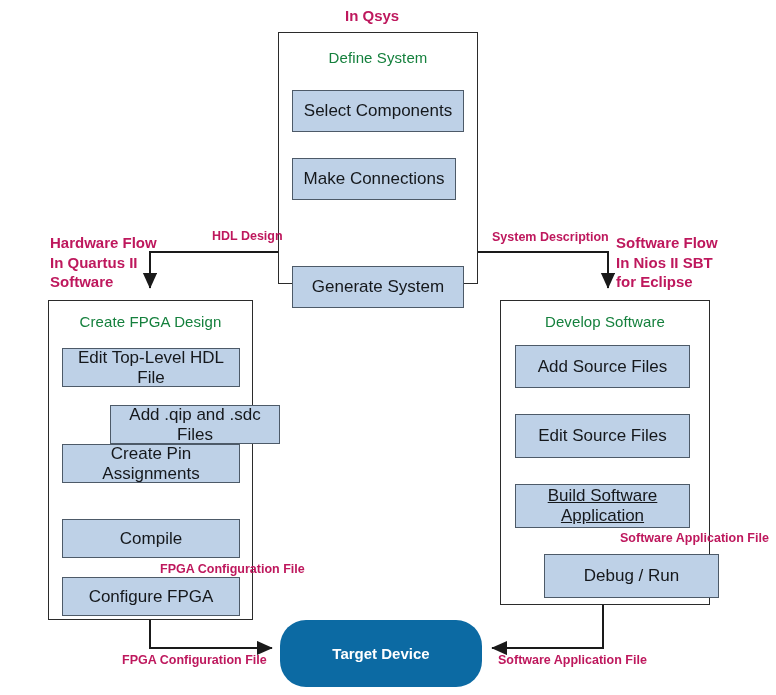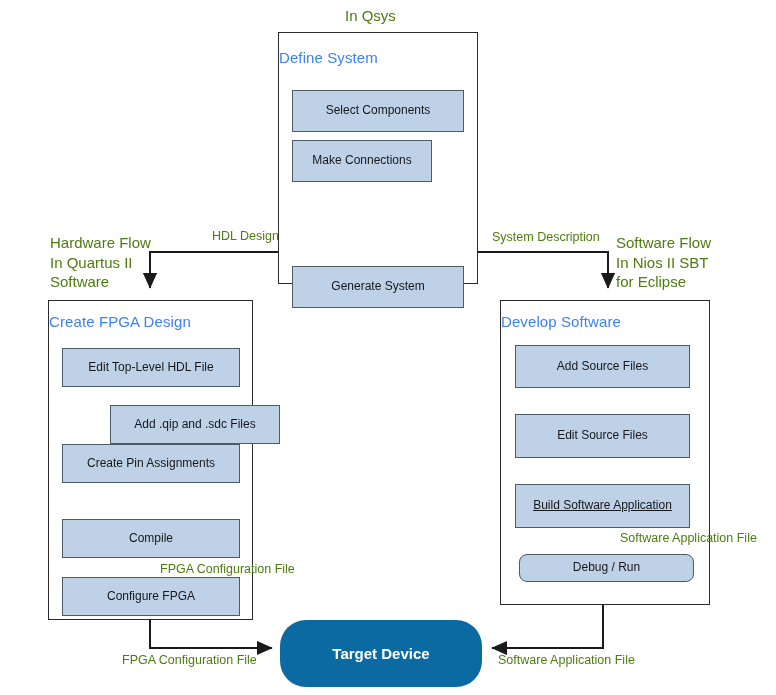--- a/index.html
+++ b/index.html
@@ -11,35 +11,36 @@
   
   .group{
     position:absolute;
     background:#ffffff;
     border:1.6px solid #2b2b2b;
     box-sizing:border-box;
   }
   .group-title{
     position:absolute;
     width:100%;
+    text-align:center;
     font-size:15px;
-    color:#3b82f6;
+    color:#15803d;
     letter-spacing:.1px;
   }
 
   
   .step{
     position:absolute;
     background:#bed1e7;
     border:1.4px solid #4d5a68;
     box-sizing:border-box;
     display:flex;
     align-items:center;
     justify-content:center;
-    font-size:12px;
+    font-size:17px;
     color:#15181c;
     text-align:center;
     line-height:1.15;
   }
 
   
   .target{
     position:absolute;
     background:#0c6aa3;
     box-sizing:border-box;
@@ -49,23 +50,24 @@
     color:#ffffff;
     font-size:15px;
     font-weight:bold;
     border-radius:26px;
   }
 
   
   .lbl{
     position:absolute;
     font-size:12.5px;
-    color:#4d7c0f;
+    color:#be185d;
     white-space:pre;
     line-height:1.28;
+    font-weight:bold;
   }
   .lbl.big{font-size:15px;}
   .lbl.flowname{font-size:15px;line-height:1.3;}
 </style>
 </head>
 <body>
 
 <div id="stage">
 
   <svg class="svglayer" viewBox="0 0 776 695">
@@ -97,21 +99,21 @@
       <path d="M603,600 L603,648 L492,648" marker-end="url(#ar)"></path>
     </g>
   </svg>
 
   <div class="lbl big" style="left:345px;top:6px;">In Qsys</div>
 
   <div class="group" style="left:278px;top:32px;width:200px;height:252px;">
     <div class="group-title" style="top:16px;">Define System</div>
   </div>
   <div class="step" style="left:292px;top:90px;width:172px;height:42px;">Select Components</div>
-  <div class="step" style="left:292px;top:140px;width:140px;height:42px;">Make Connections</div>
+  <div class="step" style="left:292px;top:158px;width:164px;height:42px;">Make Connections</div>
   <div class="step" style="left:292px;top:230px;width:172px;height:42px;margin-top:36px;">Generate System</div>
 
   <div class="lbl" style="left:212px;top:228px;">HDL Design</div>
   <div class="lbl" style="left:492px;top:229px;">System Description</div>
 
   <div class="lbl flowname" style="left:50px;top:233px;">Hardware Flow
 In Quartus II
 Software</div>
   <div class="lbl flowname" style="left:616px;top:233px;">Software Flow
 In Nios II SBT
@@ -128,20 +130,20 @@
 
   <div class="lbl" style="left:160px;top:561px;">FPGA Configuration File</div>
   <div class="lbl" style="left:122px;top:652px;">FPGA Configuration File</div>
 
   <div class="group" style="left:500px;top:300px;width:210px;height:305px;">
     <div class="group-title" style="top:12px;">Develop Software</div>
   </div>
   <div class="step" style="left:515px;top:345px;width:175px;height:43px;">Add Source Files</div>
   <div class="step" style="left:515px;top:414px;width:175px;height:44px;">Edit Source Files</div>
   <div class="step" style="left:515px;top:484px;width:175px;height:44px;text-decoration:underline;">Build Software Application</div>
-  <div class="step" style="left:519px;top:554px;width:175px;height:28px;border-radius:8px;">Debug / Run</div>
+  <div class="step" style="left:544px;top:554px;width:175px;height:44px;">Debug / Run</div>
 
   <div class="lbl" style="left:620px;top:530px;">Software Application File</div>
   <div class="lbl" style="left:498px;top:652px;">Software Application File</div>
 
   <div class="target" style="left:280px;top:620px;width:202px;height:67px;">Target Device</div>
 
 </div>
 
 </body></html>

